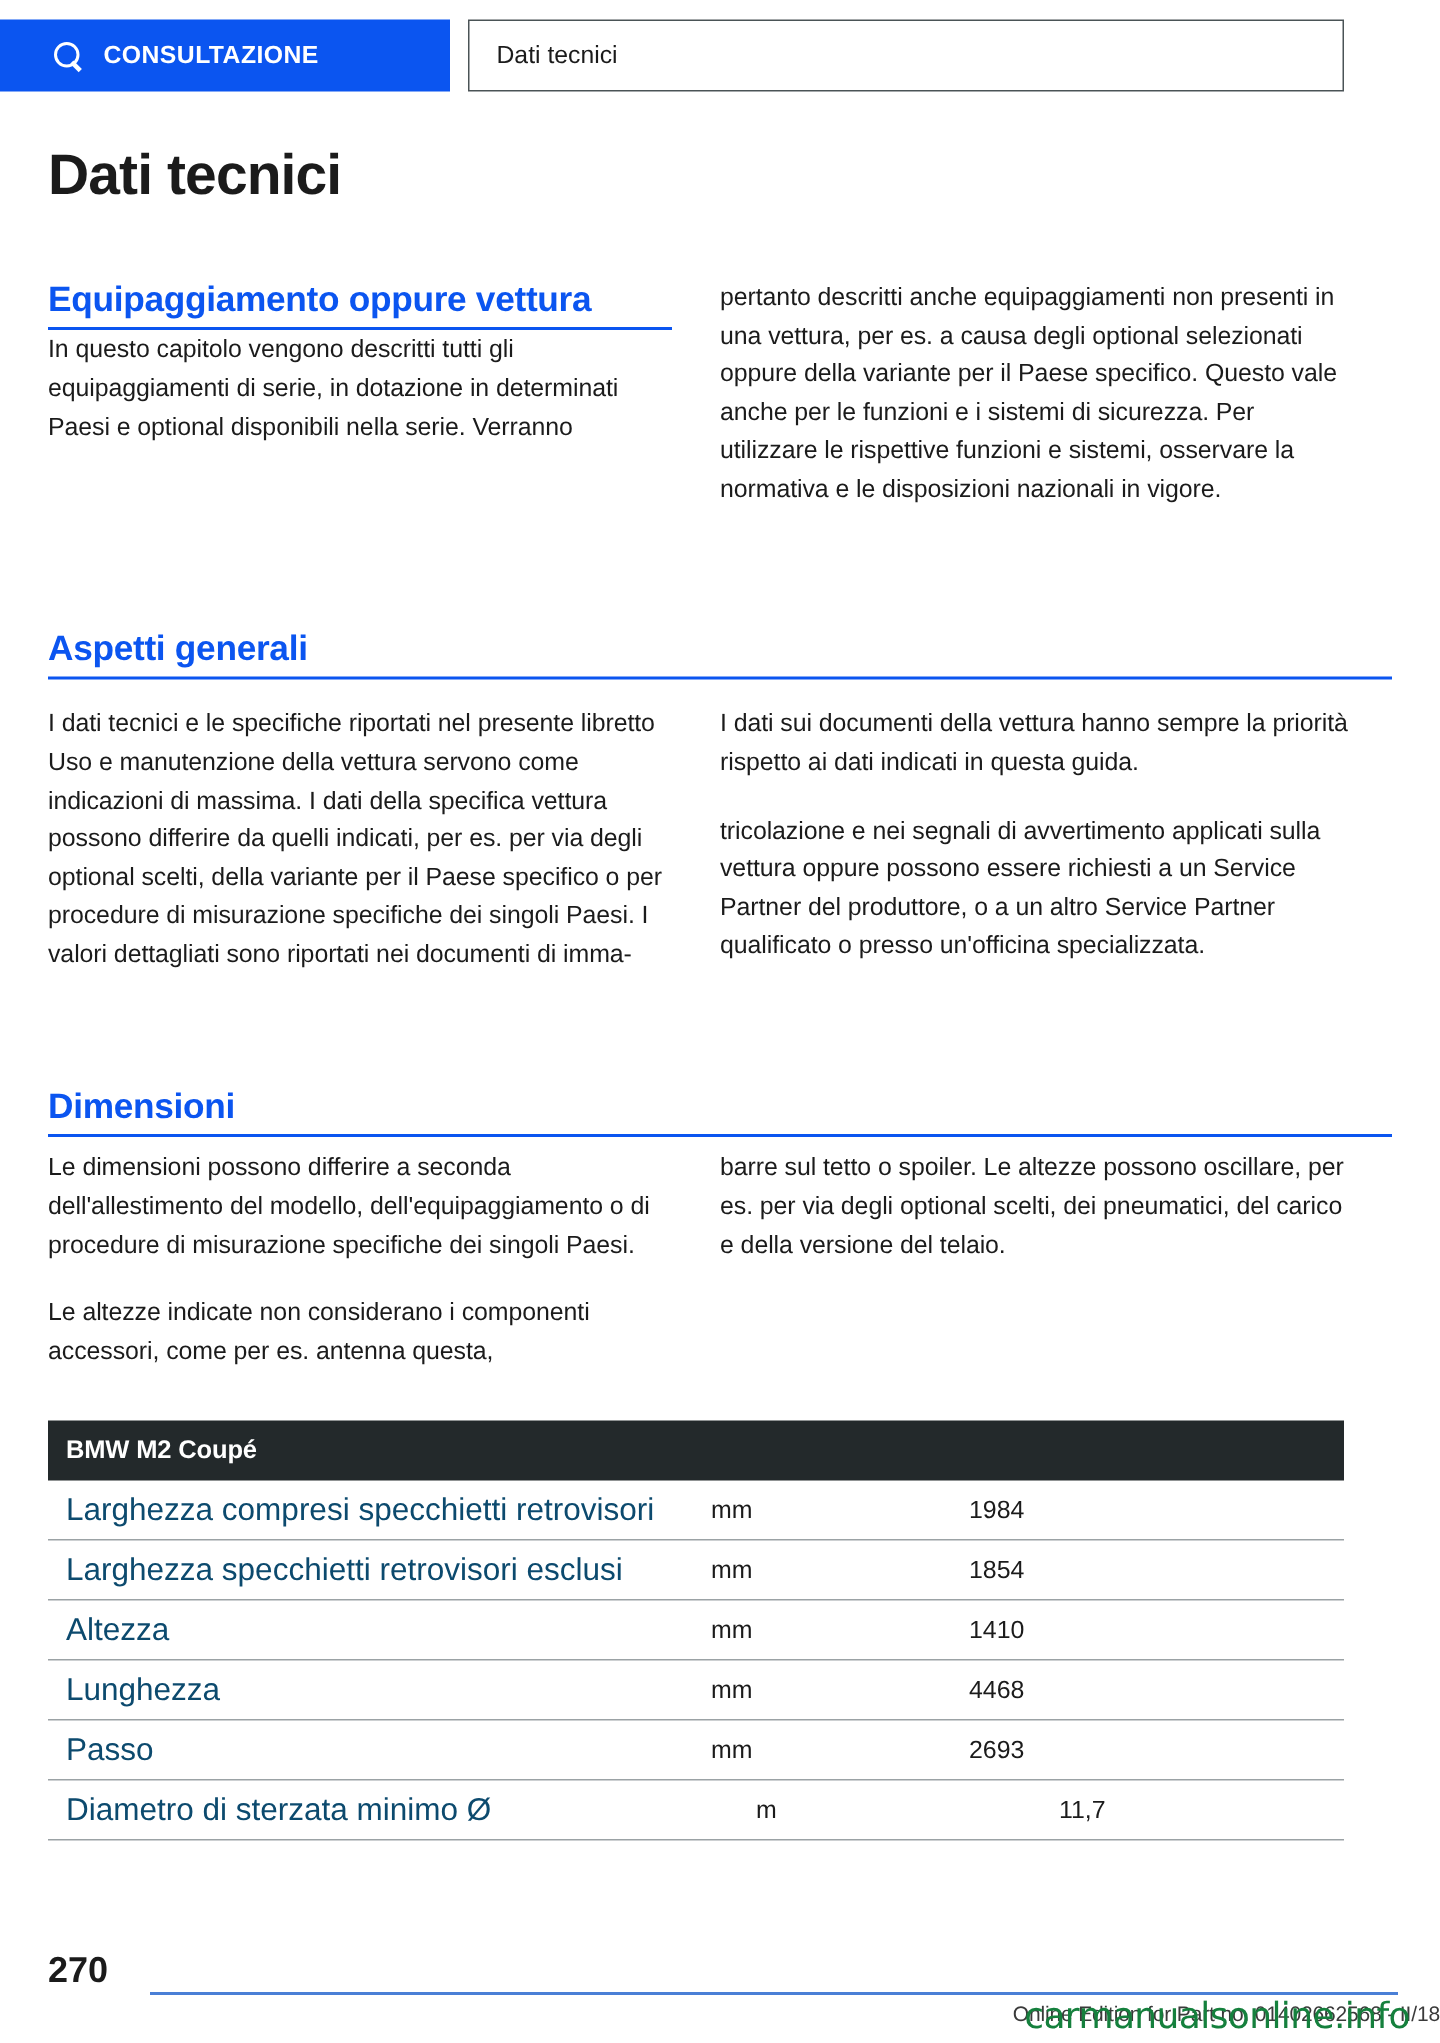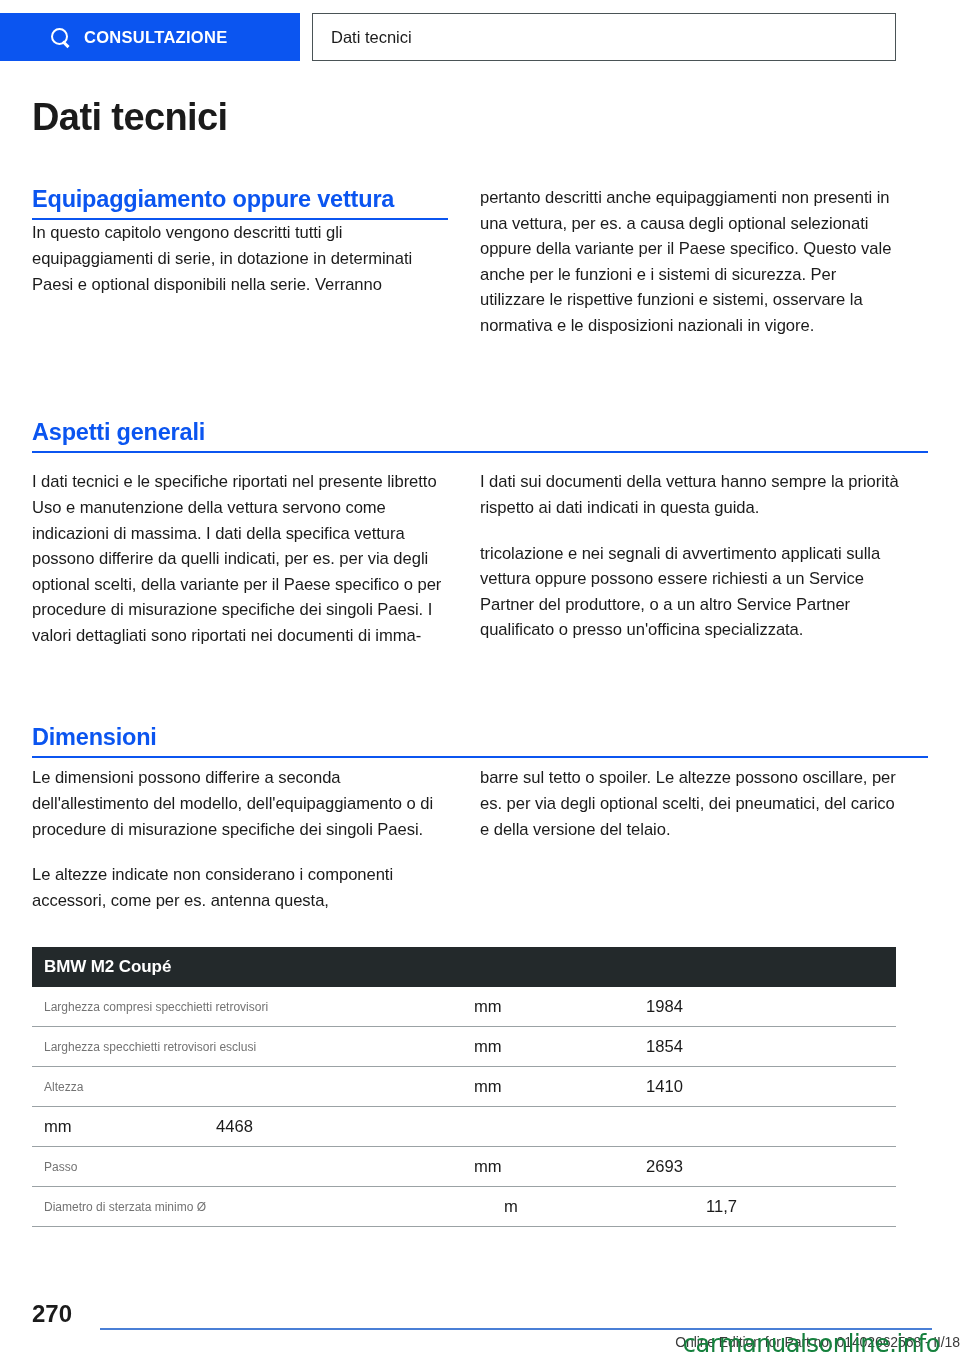--- a/index.html
+++ b/index.html
@@ -28,21 +28,21 @@
   .nav-search-btn {
     position: absolute;
     left: 0;
     top: 0;
     width: 300px;
     height: 48px;
     background: #0b55f0;
     display: flex;
     align-items: center;
     gap: 14px;
-    padding-left: 51px;
+    padding-left: 36px;
     cursor: pointer;
   }
   .search-icon {
     width: 19px;
     height: 19px;
     position: relative;
     flex: 0 0 auto;
   }
   .search-icon::before {
     content: "";
@@ -170,22 +170,22 @@
   .spec-row {
     display: flex;
     align-items: center;
     height: 40px;
     border-bottom: 1.1px solid #9ba2a5;
     padding-left: 12px;
   }
   .spec-row:last-child { border-bottom: 1.1px solid #9ba2a5; gap: 30px; }
   .cell-name {
     width: 430px;
-    font-size: 12px;
-    color: #737373;
+    font-size: 21px;
+    color: #0c4a6e;
   }
   .cell-unit {
     width: 172px;
     font-size: 16.6px;
     color: #1b1b1b;
   }
   .cell-value {
     flex: 1;
     font-size: 16.6px;
     color: #1b1b1b;
@@ -307,20 +307,21 @@
         <div class="cell-name">Larghezza specchietti retrovisori esclusi</div>
         <div class="cell-unit">mm</div>
         <div class="cell-value">1854</div>
       </div>
       <div class="spec-row">
         <div class="cell-name">Altezza</div>
         <div class="cell-unit">mm</div>
         <div class="cell-value">1410</div>
       </div>
       <div class="spec-row">
+        <div class="cell-name">Lunghezza</div>
         <div class="cell-unit">mm</div>
         <div class="cell-value">4468</div>
       </div>
       <div class="spec-row">
         <div class="cell-name">Passo</div>
         <div class="cell-unit">mm</div>
         <div class="cell-value">2693</div>
       </div>
       <div class="spec-row">
         <div class="cell-name">Diametro di sterzata minimo Ø</div>

